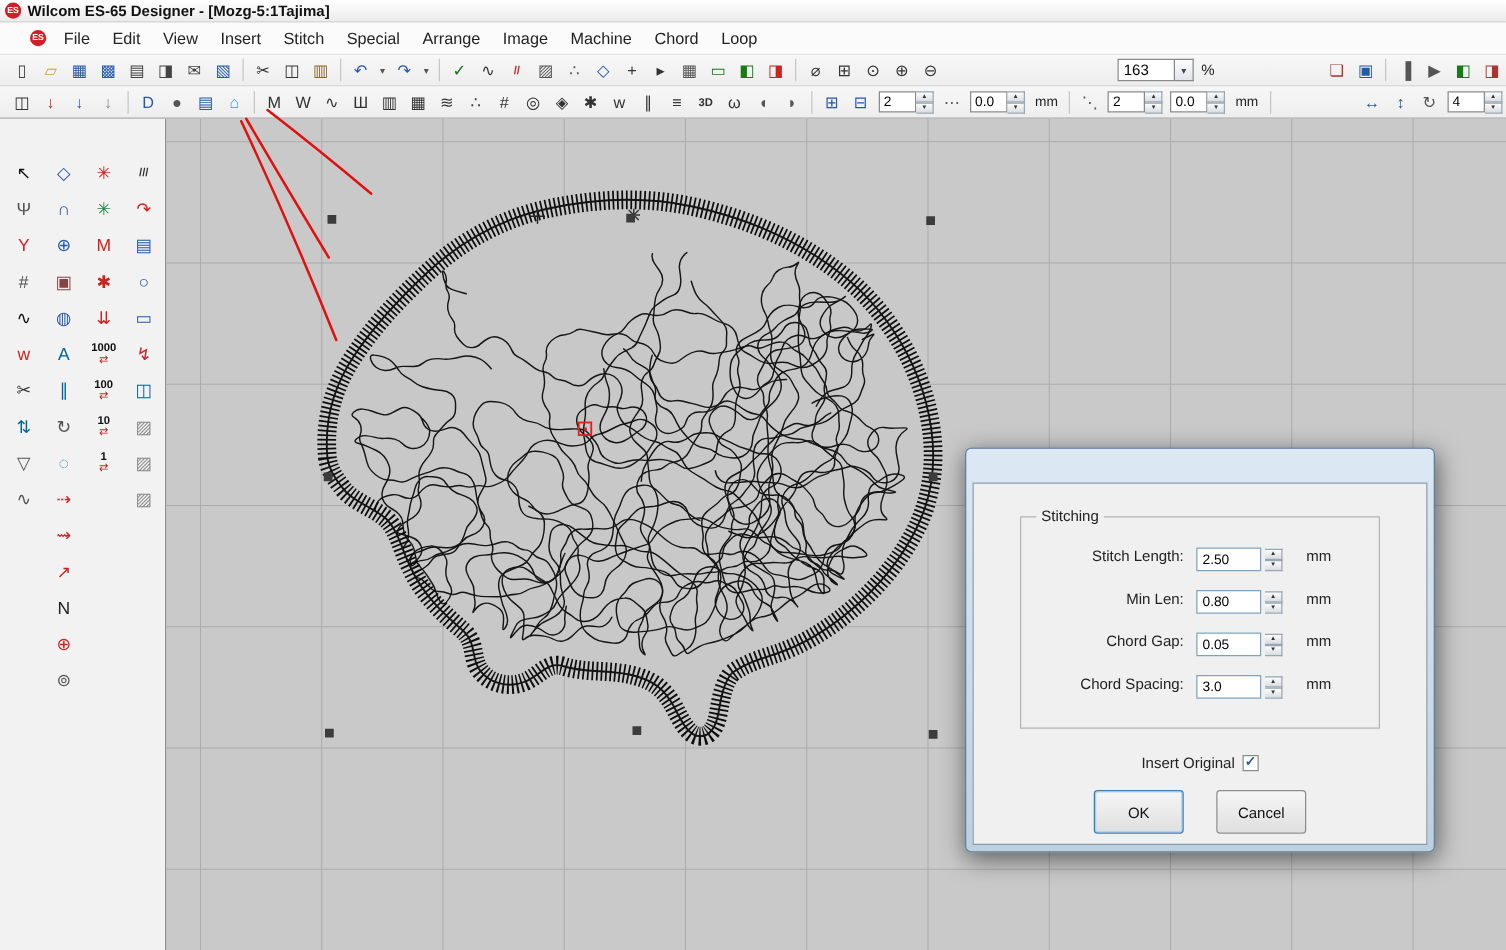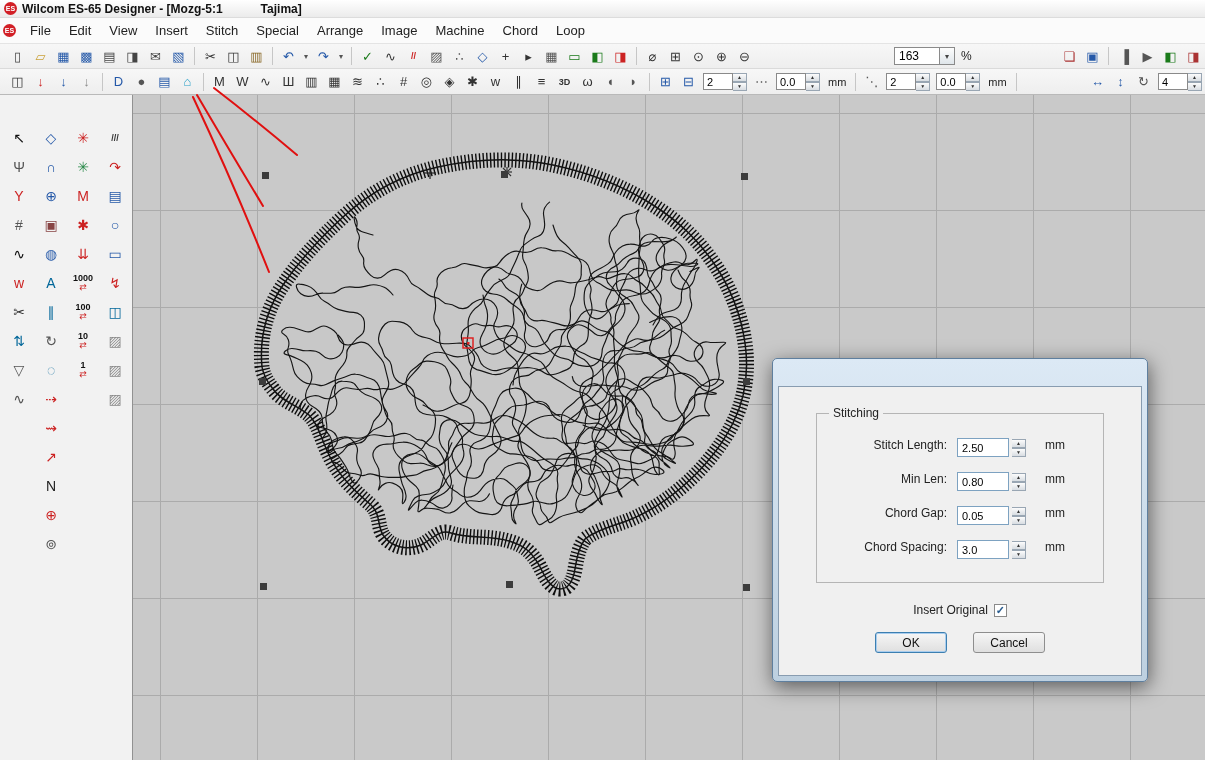--- a/index.html
+++ b/index.html
@@ -3,23 +3,23 @@
 <meta charset="utf-8">
 <style>
   *{margin:0;padding:0;box-sizing:border-box}
   html,body{width:1205px;height:760px;overflow:hidden;font-family:"Liberation Sans",sans-serif;background:#c9c9c9;position:relative}
 
   
   #titlebar{position:absolute;top:0;left:0;right:0;height:18px;background:linear-gradient(#ffffff,#ebebeb);
     display:flex;align-items:center;padding-left:4px;font-size:12px;font-weight:bold;color:#111;border-bottom:1px solid #dcdcdc;z-index:10}
   .eslogo{width:13px;height:13px;border-radius:8px;background:#d21f26;color:#fff;font-size:7px;font-weight:bold;
     display:inline-flex;align-items:center;justify-content:center;margin-right:5px;flex:none}
-  #titlebar .t2{margin-left:38px;font-weight:bold}
+  #titlebar .t2{font-weight:bold}
   #menubar{position:absolute;top:18px;left:0;right:0;height:26px;background:#fbfbfb;border-bottom:1px solid #e4e4e4;
-    display:flex;align-items:center;font-size:13px;color:#222;padding-left:3px;z-index:10}
+    display:flex;align-items:center;font-size:13px;color:#222;padding-left:24px;z-index:10}
   #menu-items{display:flex}
   .menu-item{padding:4px 9px;cursor:default}
 
   
   .toolbar{position:absolute;left:0;right:0;background:linear-gradient(#f7f7f7,#eeeeee);display:flex;align-items:center;
     padding-left:6px;overflow:hidden;z-index:10}
   #tb1{top:44px;height:25px;border-bottom:1px solid #dadada}
   #tb2{top:69px;height:26px;border-bottom:1px solid #b9b9b9}
   .iconhost{display:flex;align-items:center;flex:none}
   .tico{width:21px;height:20px;display:inline-flex;align-items:center;justify-content:center;font-size:13px;color:#333;
@@ -73,21 +73,21 @@
   .legend{position:absolute;top:-8px;left:12px;background:#f0f0f0;padding:0 4px;font-size:12px;color:#222}
   .frow{display:flex;align-items:flex-start;margin:0 0 15px 0;padding-left:12px}
   .flabel{width:118px;text-align:right;margin-right:10px;font-size:12px;color:#222}
   .finput{width:52px;height:19px;border:1px solid #7da2c1;font-size:11px;padding:0 4px;font-family:"Liberation Sans",sans-serif}
   .fspin{height:19px}
   .funit{margin-left:16px;font-size:12px;color:#222}
   .replace-row{margin-top:20px;display:flex;justify-content:center;align-items:center;gap:6px;font-size:12px;color:#222}
   .cb{width:13px;height:13px;border:1px solid #8a8a8a;background:#fff;display:inline-flex;align-items:center;justify-content:center}
   .cb .check{font-size:11px;color:#2b5d8f;line-height:11px;font-weight:bold}
   .btn-row{margin-top:15px;display:flex;justify-content:center;gap:26px}
-  .btn{width:72px;height:21px;font-size:12px;font-family:"Liberation Sans",sans-serif;color:#111;
+  .btn{width:72px;height:35px;font-size:12px;font-family:"Liberation Sans",sans-serif;color:#111;
     background:linear-gradient(#f6f6f6,#dfdfdf);border:1px solid #8e8e8e;border-radius:3px;cursor:default}
   .btn.focus{border-color:#3c7fb1;box-shadow:inset 0 0 0 1px #a9cdee}
 </style>
 </head>
 <body>
 
 <div id="titlebar">
   <span class="eslogo">ES</span>
   <span>Wilcom ES-65 Designer - [Mozg-5:1</span>
   <span class="t2">Tajima]</span>

